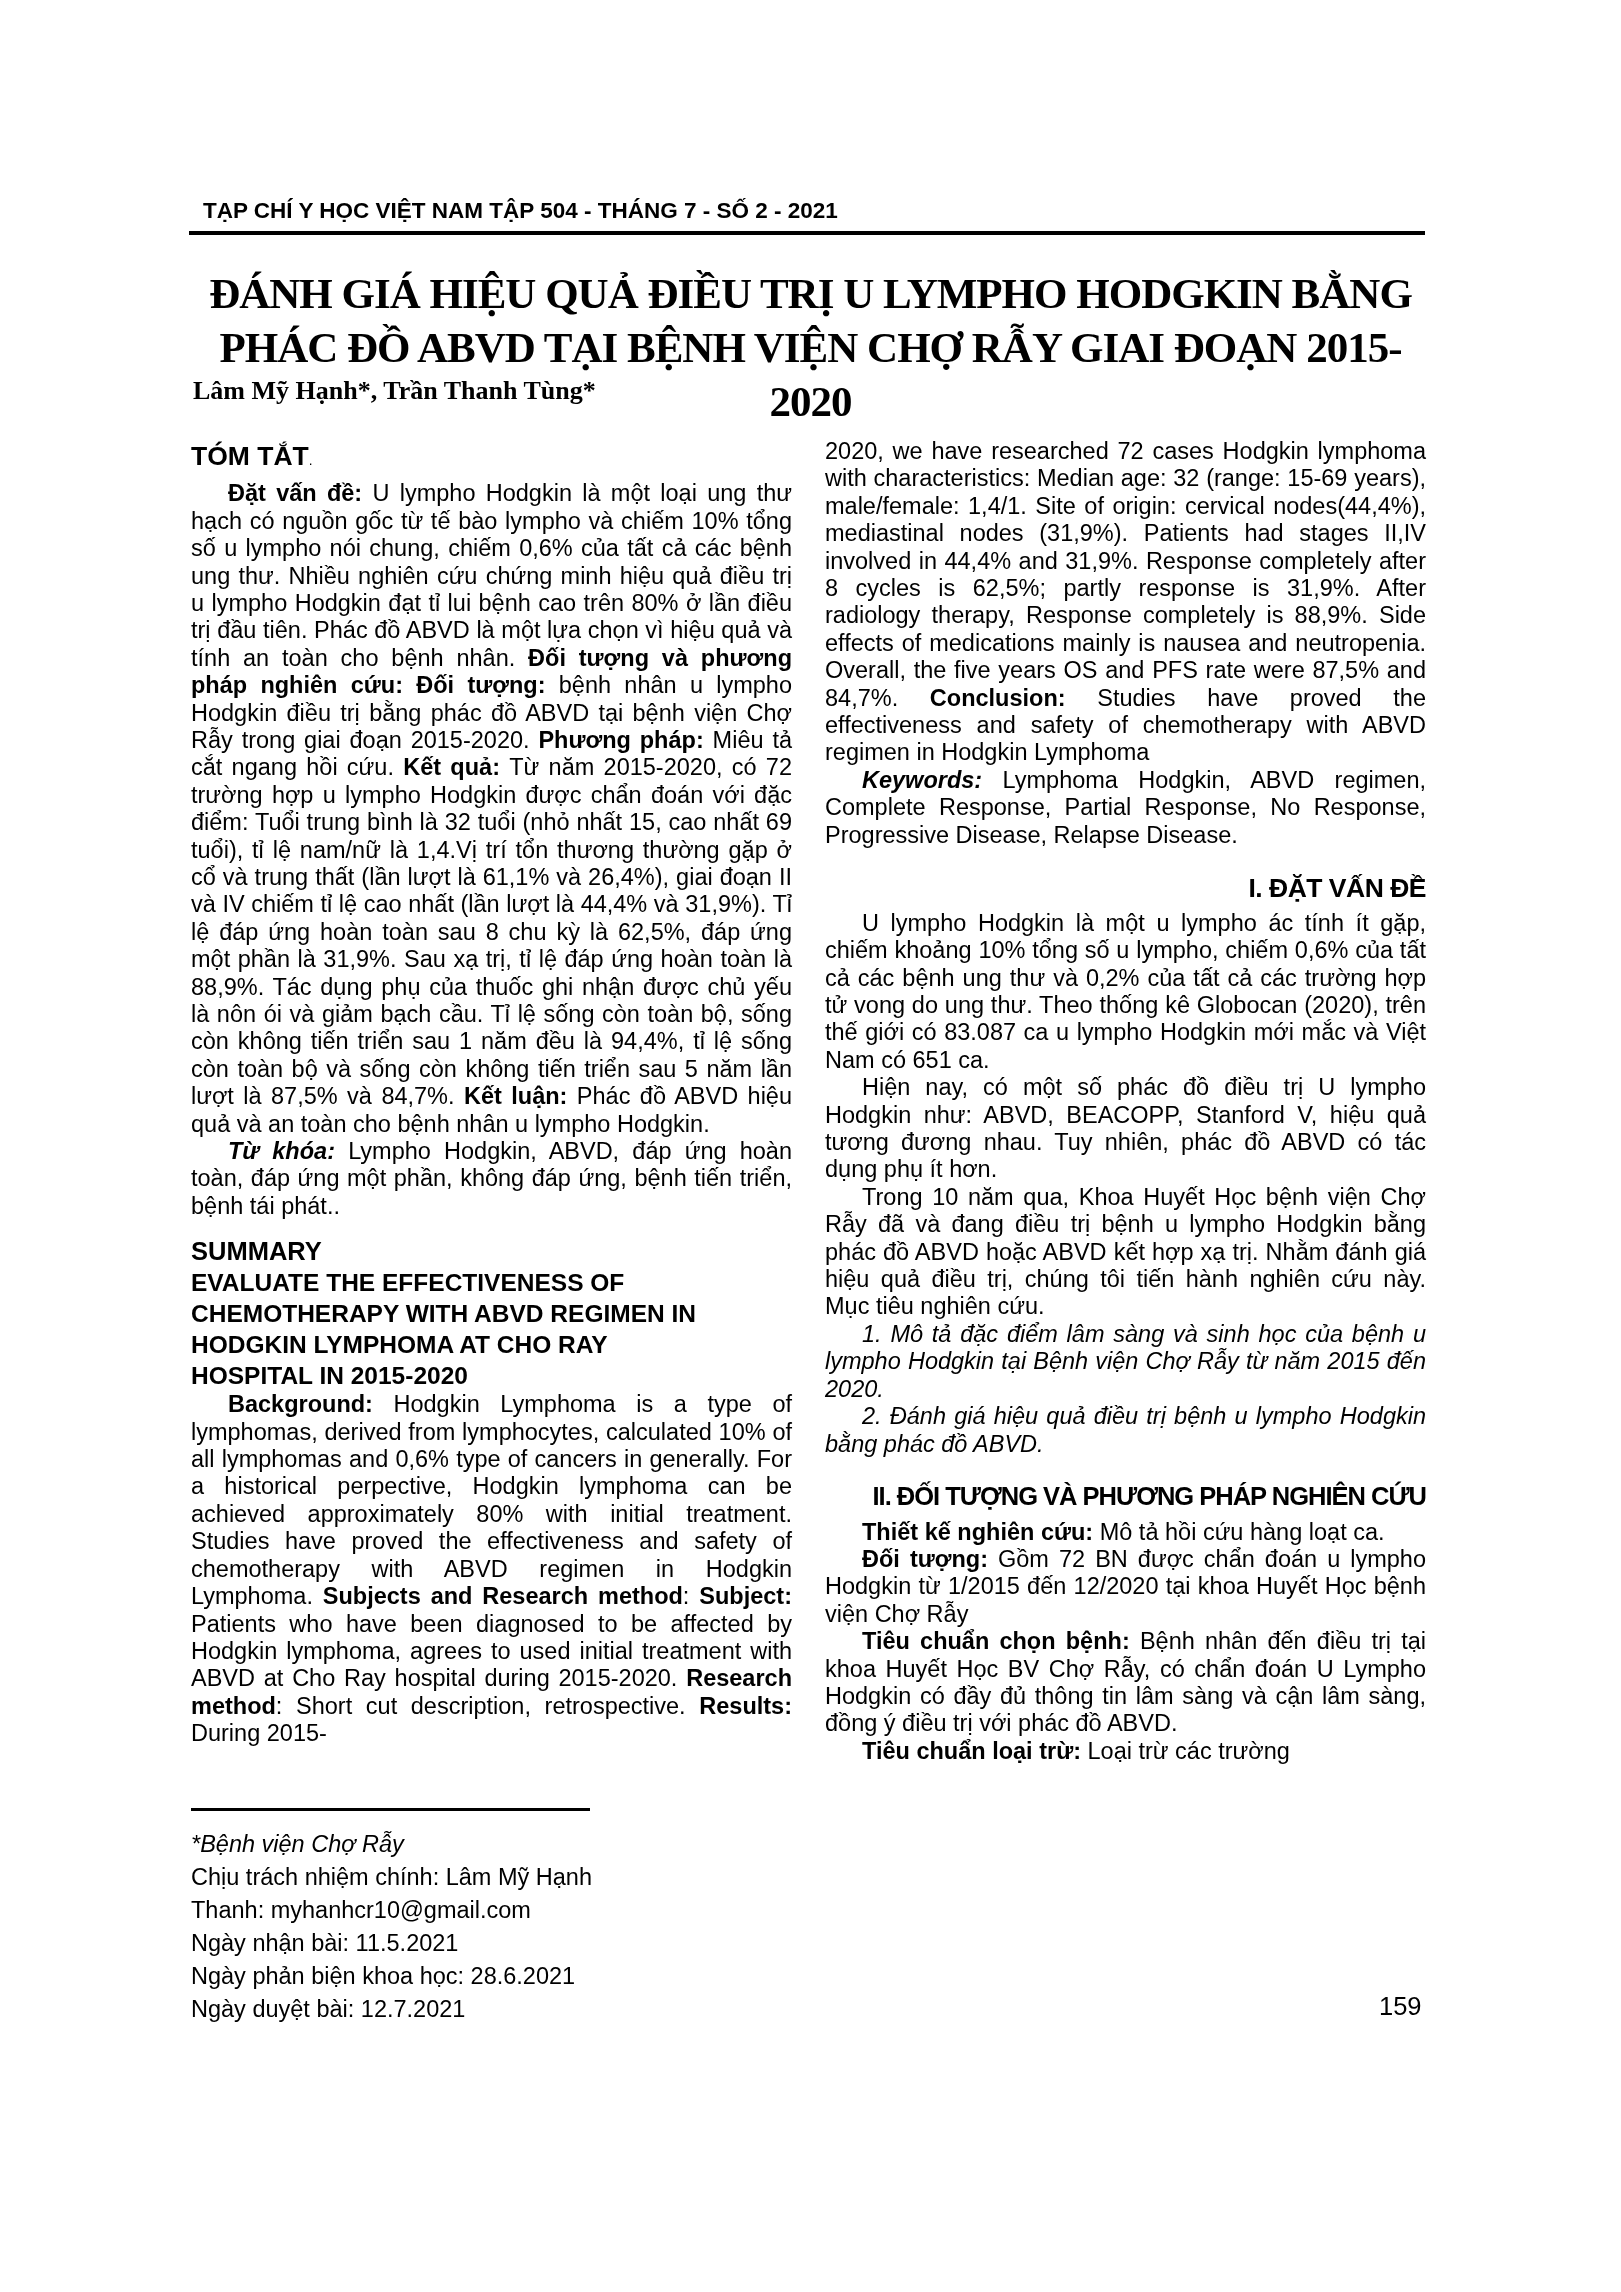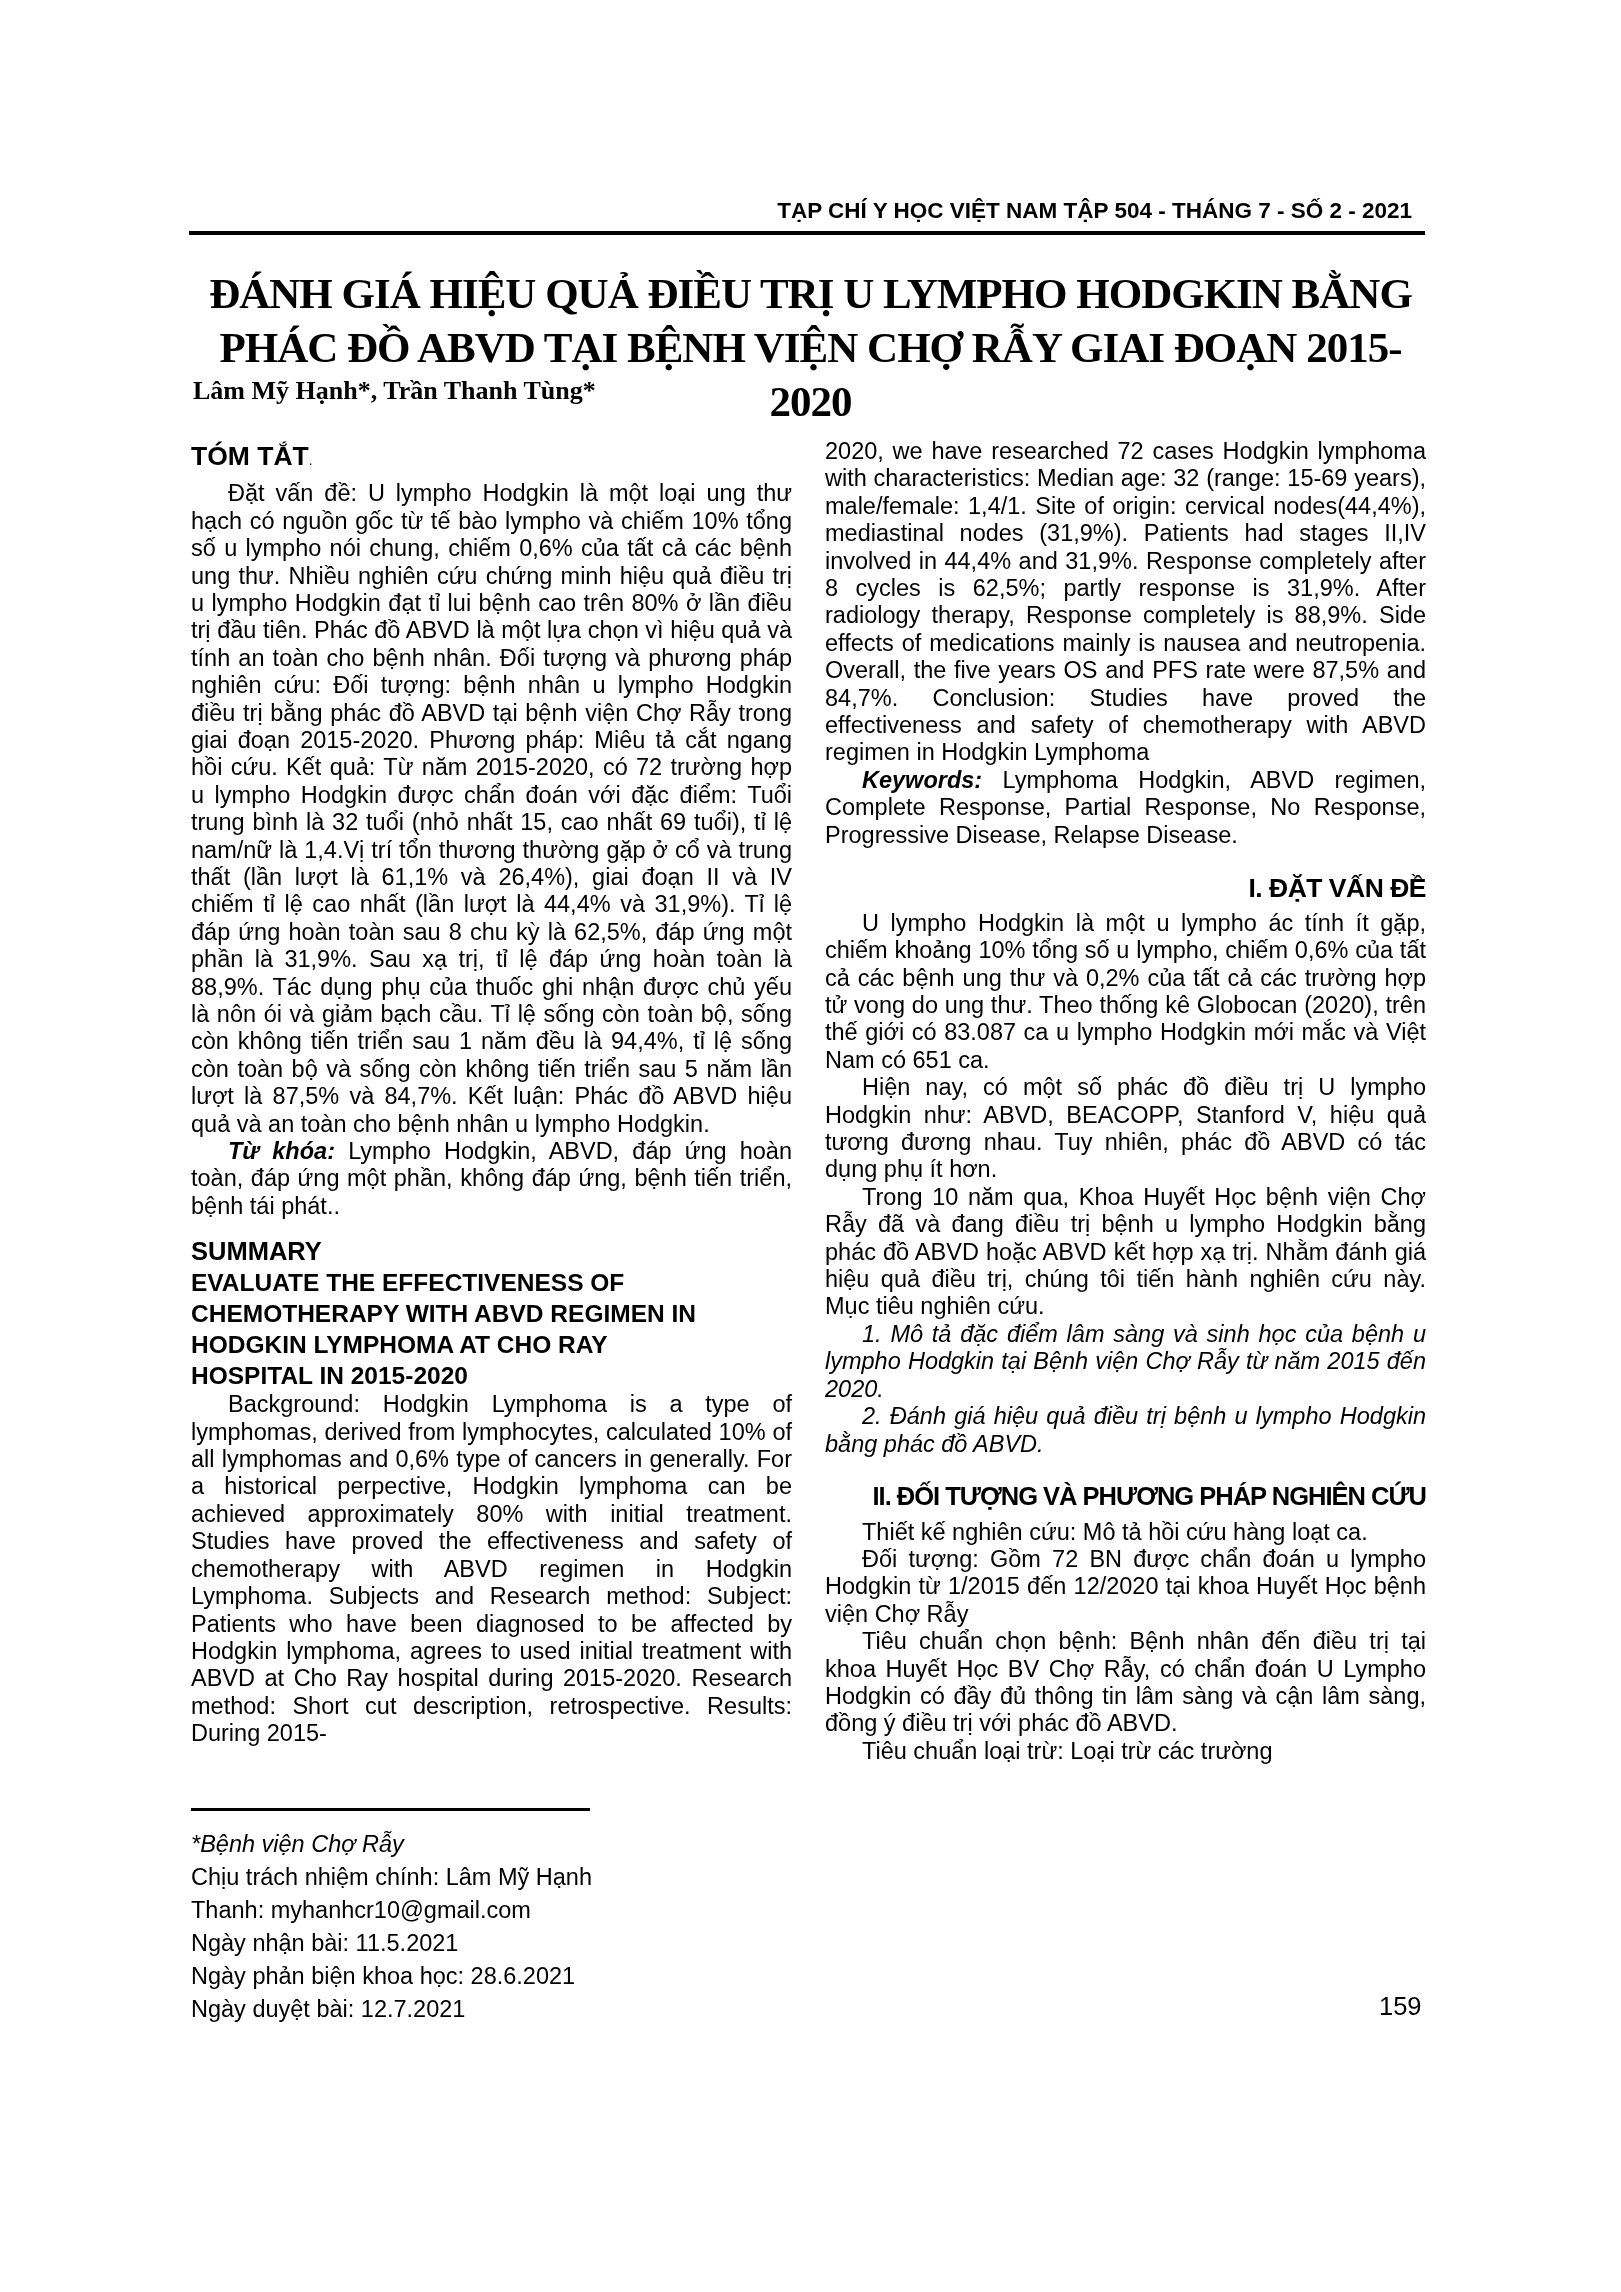--- a/index.html
+++ b/index.html
@@ -4,22 +4,22 @@
 <title>TẠP CHÍ Y HỌC VIỆT NAM TẬP 504 - THÁNG 7 - SỐ 2 - 2021</title>
 <style>
   html,body{margin:0;padding:0;background:#ffffff;}
   body{
     width:1621px;height:2293px;position:relative;
     font-family:"Liberation Sans","DejaVu Sans",sans-serif;
     color:#000;
     -webkit-font-smoothing:antialiased;
   }
   .journal-header{
-    position:absolute;top:198px;left:177px;width:1235px;
-    text-align:right;font-weight:bold;font-size:22.5px;letter-spacing:0;
+    position:absolute;top:198px;left:203px;width:1235px;
+    text-align:left;font-weight:bold;font-size:22.5px;letter-spacing:0;
   }
   .header-rule{
     position:absolute;top:231px;left:189px;width:1236px;height:3.9px;background:#000;
   }
   .article-title{
     position:absolute;top:251px;left:193px;width:1235px;text-align:center;
     font-family:"Liberation Serif","DejaVu Serif",serif;
     font-weight:bold;font-size:43px;line-height:54px;letter-spacing:-1px;margin-top:16px;
   }
   .authors{
@@ -28,21 +28,21 @@
     font-weight:bold;font-size:26px;
   }
   .col{
     position:absolute;width:601px;
     font-size:23.5px;line-height:27.4px;text-align:justify;
   }
   .col-left{left:191px;top:443px;}
   .col-right{left:825px;top:438px;}
   p.para{margin:0;text-indent:37px;}
   p.flush{text-indent:0;}
-  .b{font-weight:normal;}
+  .b{font-weight:bold;}
   .bi{font-weight:bold;font-style:italic;}
   .objective{font-style:italic;}
   .h-abstract{
     font-size:26.5px;font-weight:bold;margin:0 0 5.9px 0;text-align:left;
   }
   .h-abstract .dot{font-size:13.7px;font-weight:normal;}
   .h-summary{
     font-size:25.5px;font-weight:bold;margin:17.6px 0 2px 0;text-align:left;
   }
   .sum-title{

